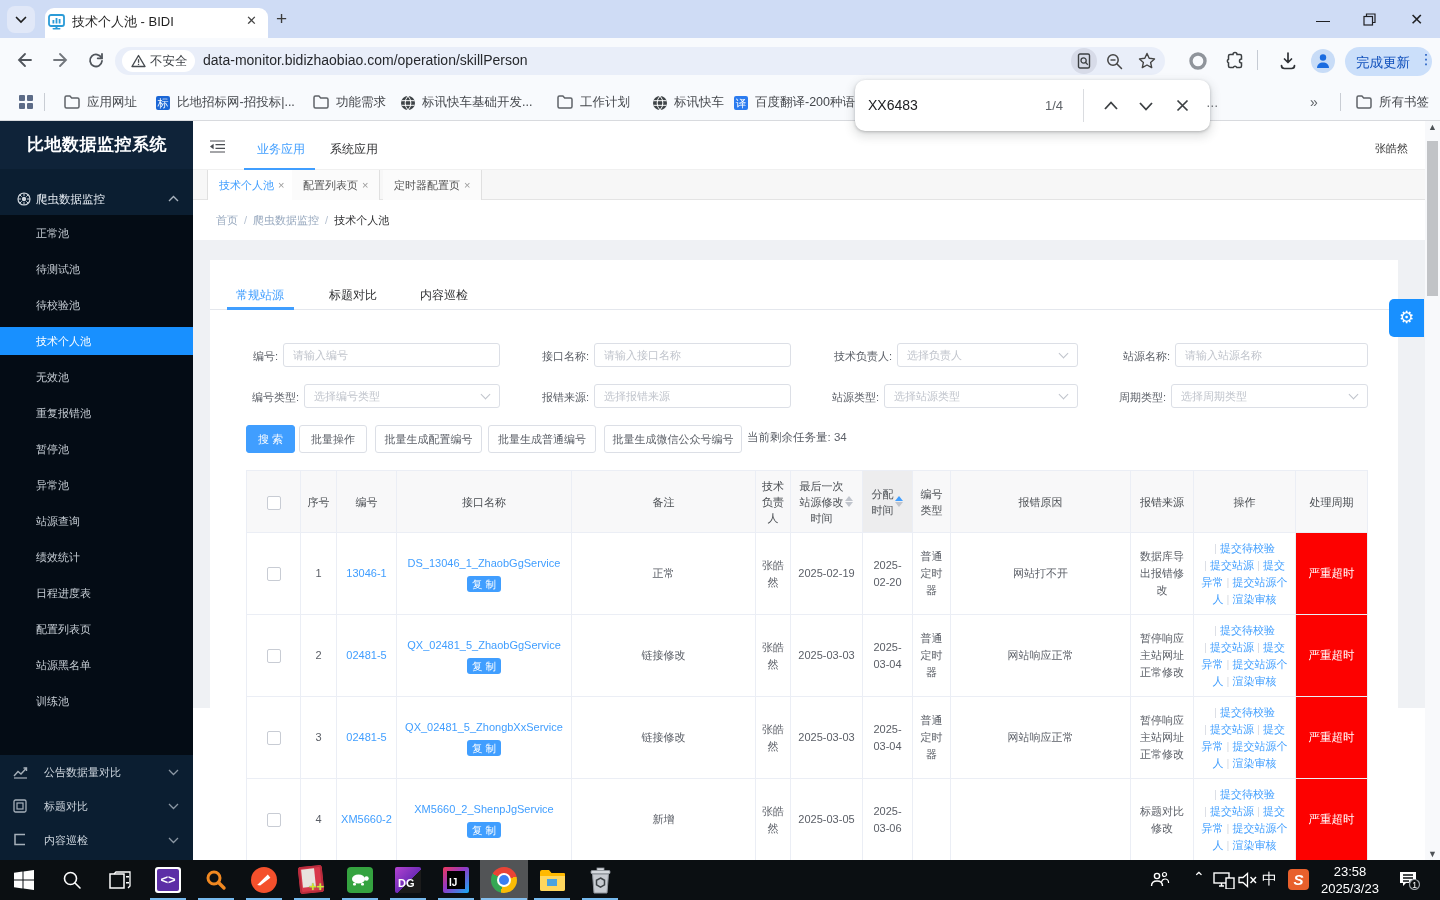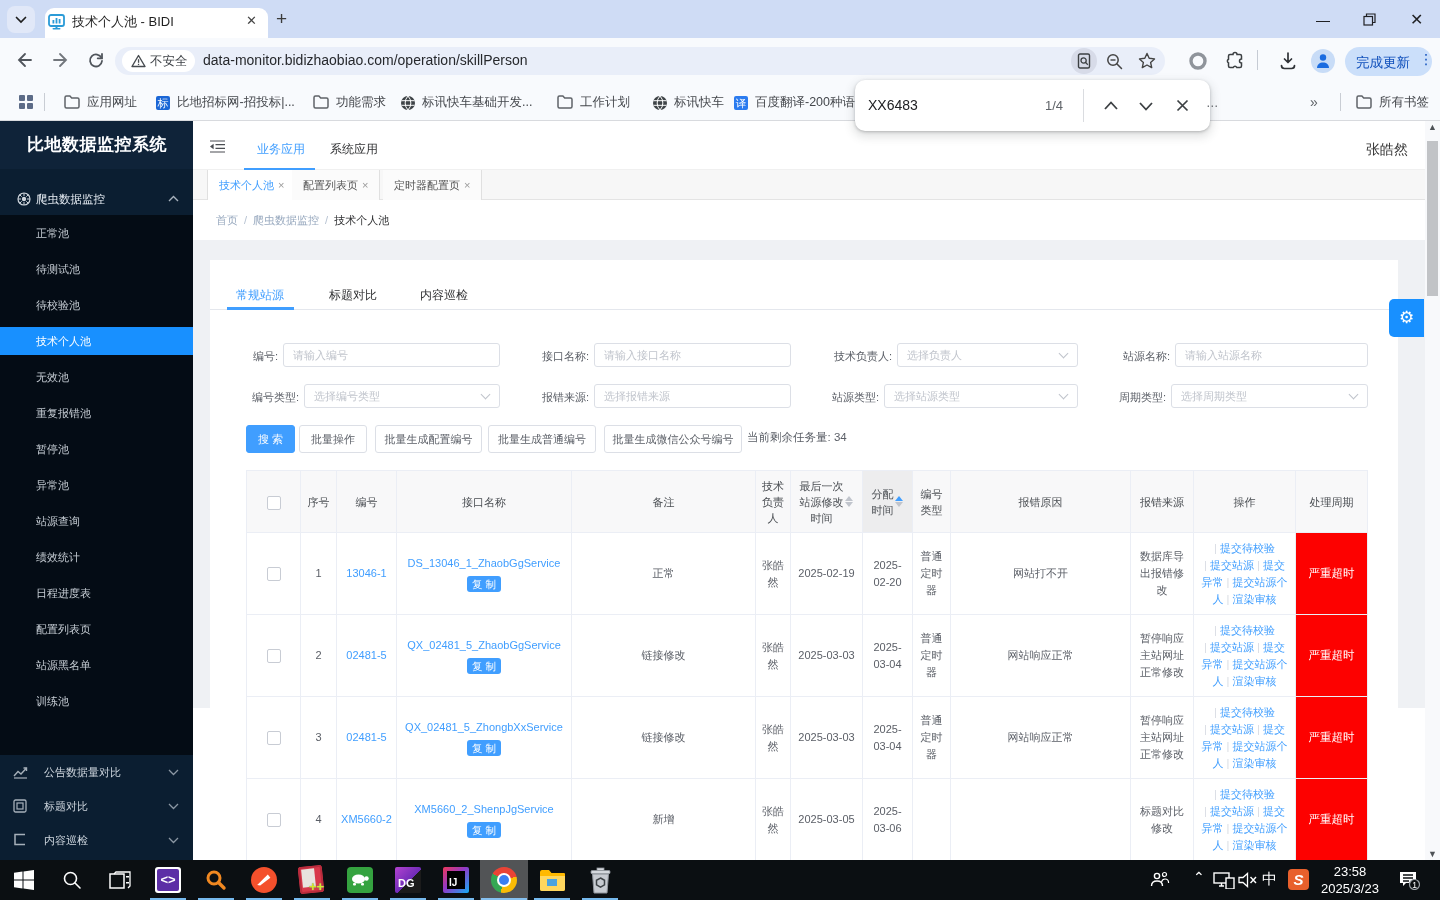--- a/index.html
+++ b/index.html
@@ -45,21 +45,21 @@
 .sbb .btxt { position:absolute; left:36px;margin-left:8px; }
 .sbb .bicon { position:absolute; left:13px; top:10px; opacity:.85;}
 
 #main { position:absolute; left:193px; top:0; width:1232px; height:739px; background:#fff; }
 #apphdr { position:relative; height:49px; border-bottom:1px solid #f0f0f0; }
 #collapse { position:absolute; left:17px; top:19px; }
 .htab { position:absolute; top:20px; font-size:12px; color:#303133; }
 #htab1 { left:64px; color:#409eff; }
 #htab1u { position:absolute; left:51px; top:47px; width:71px; height:2px; background:#409eff; }
 #htab2 { left:137px; }
-#user { position:absolute; right:17px; top:20px; font-size:14px; color:#333; }
+#user { position:absolute; right:17px; top:20px; font-size:11px; color:#333; }
 #tags { position:relative; height:30px; background:#f7f7f7; border-bottom:1px solid #e4e4e4; }
 .tag { position:absolute; top:0; height:30px; line-height:30px; font-size:11px; color:#555; border-right:1px solid #e0e0e0; padding:0 11px; background:#fbfbfb; white-space:nowrap;text-align:right;}
 .tag .x { color:#9a9a9a; margin-left:4px; font-size:11px;}
 .tag.on { background:#fff; color:#409eff; border-left:1px solid #e0e0e0; }
 #bcrumb { position:relative; height:38px; background:#fff; }
 #bcrumb .bc { position:absolute; left:23px; top:13px; font-size:11px; color:#97a8be; }
 #bcrumb .bc b { color:#303133; font-weight:normal; }
 #bcrumb .bc .sep { color:#b6c2d1; padding:0 6px; }
 #content { position:absolute; left:0; top:119px; width:1232px; height:468px; background:#eff1f4; }
 #card { position:absolute; left:17px; top:20px; width:1188px; height:600px; background:#fff; }

